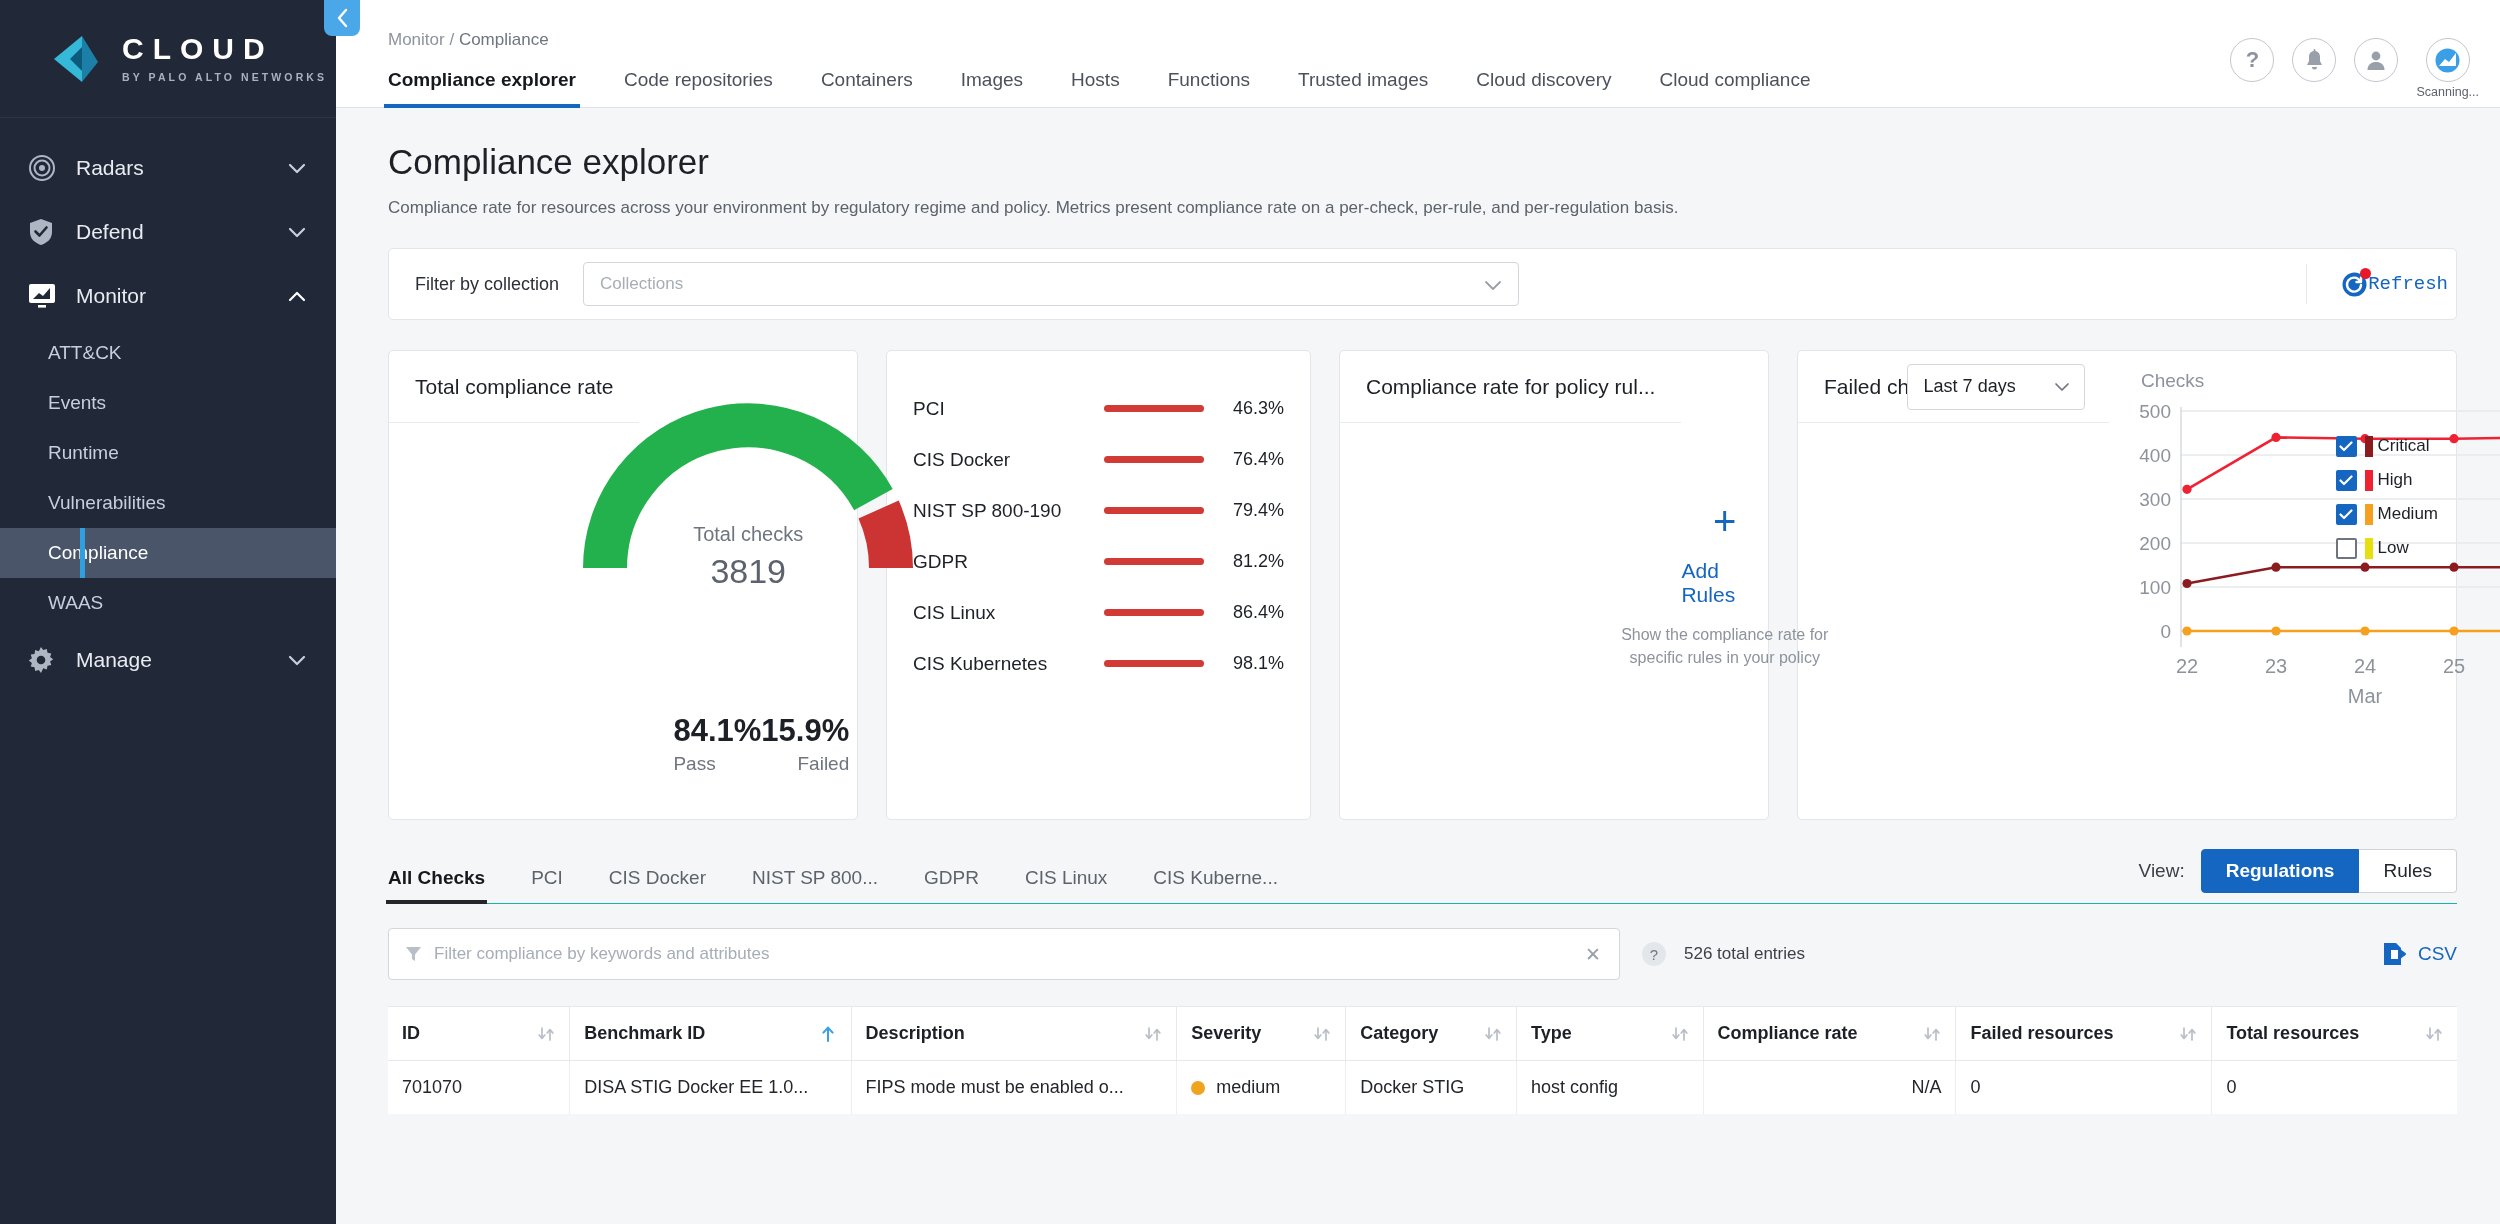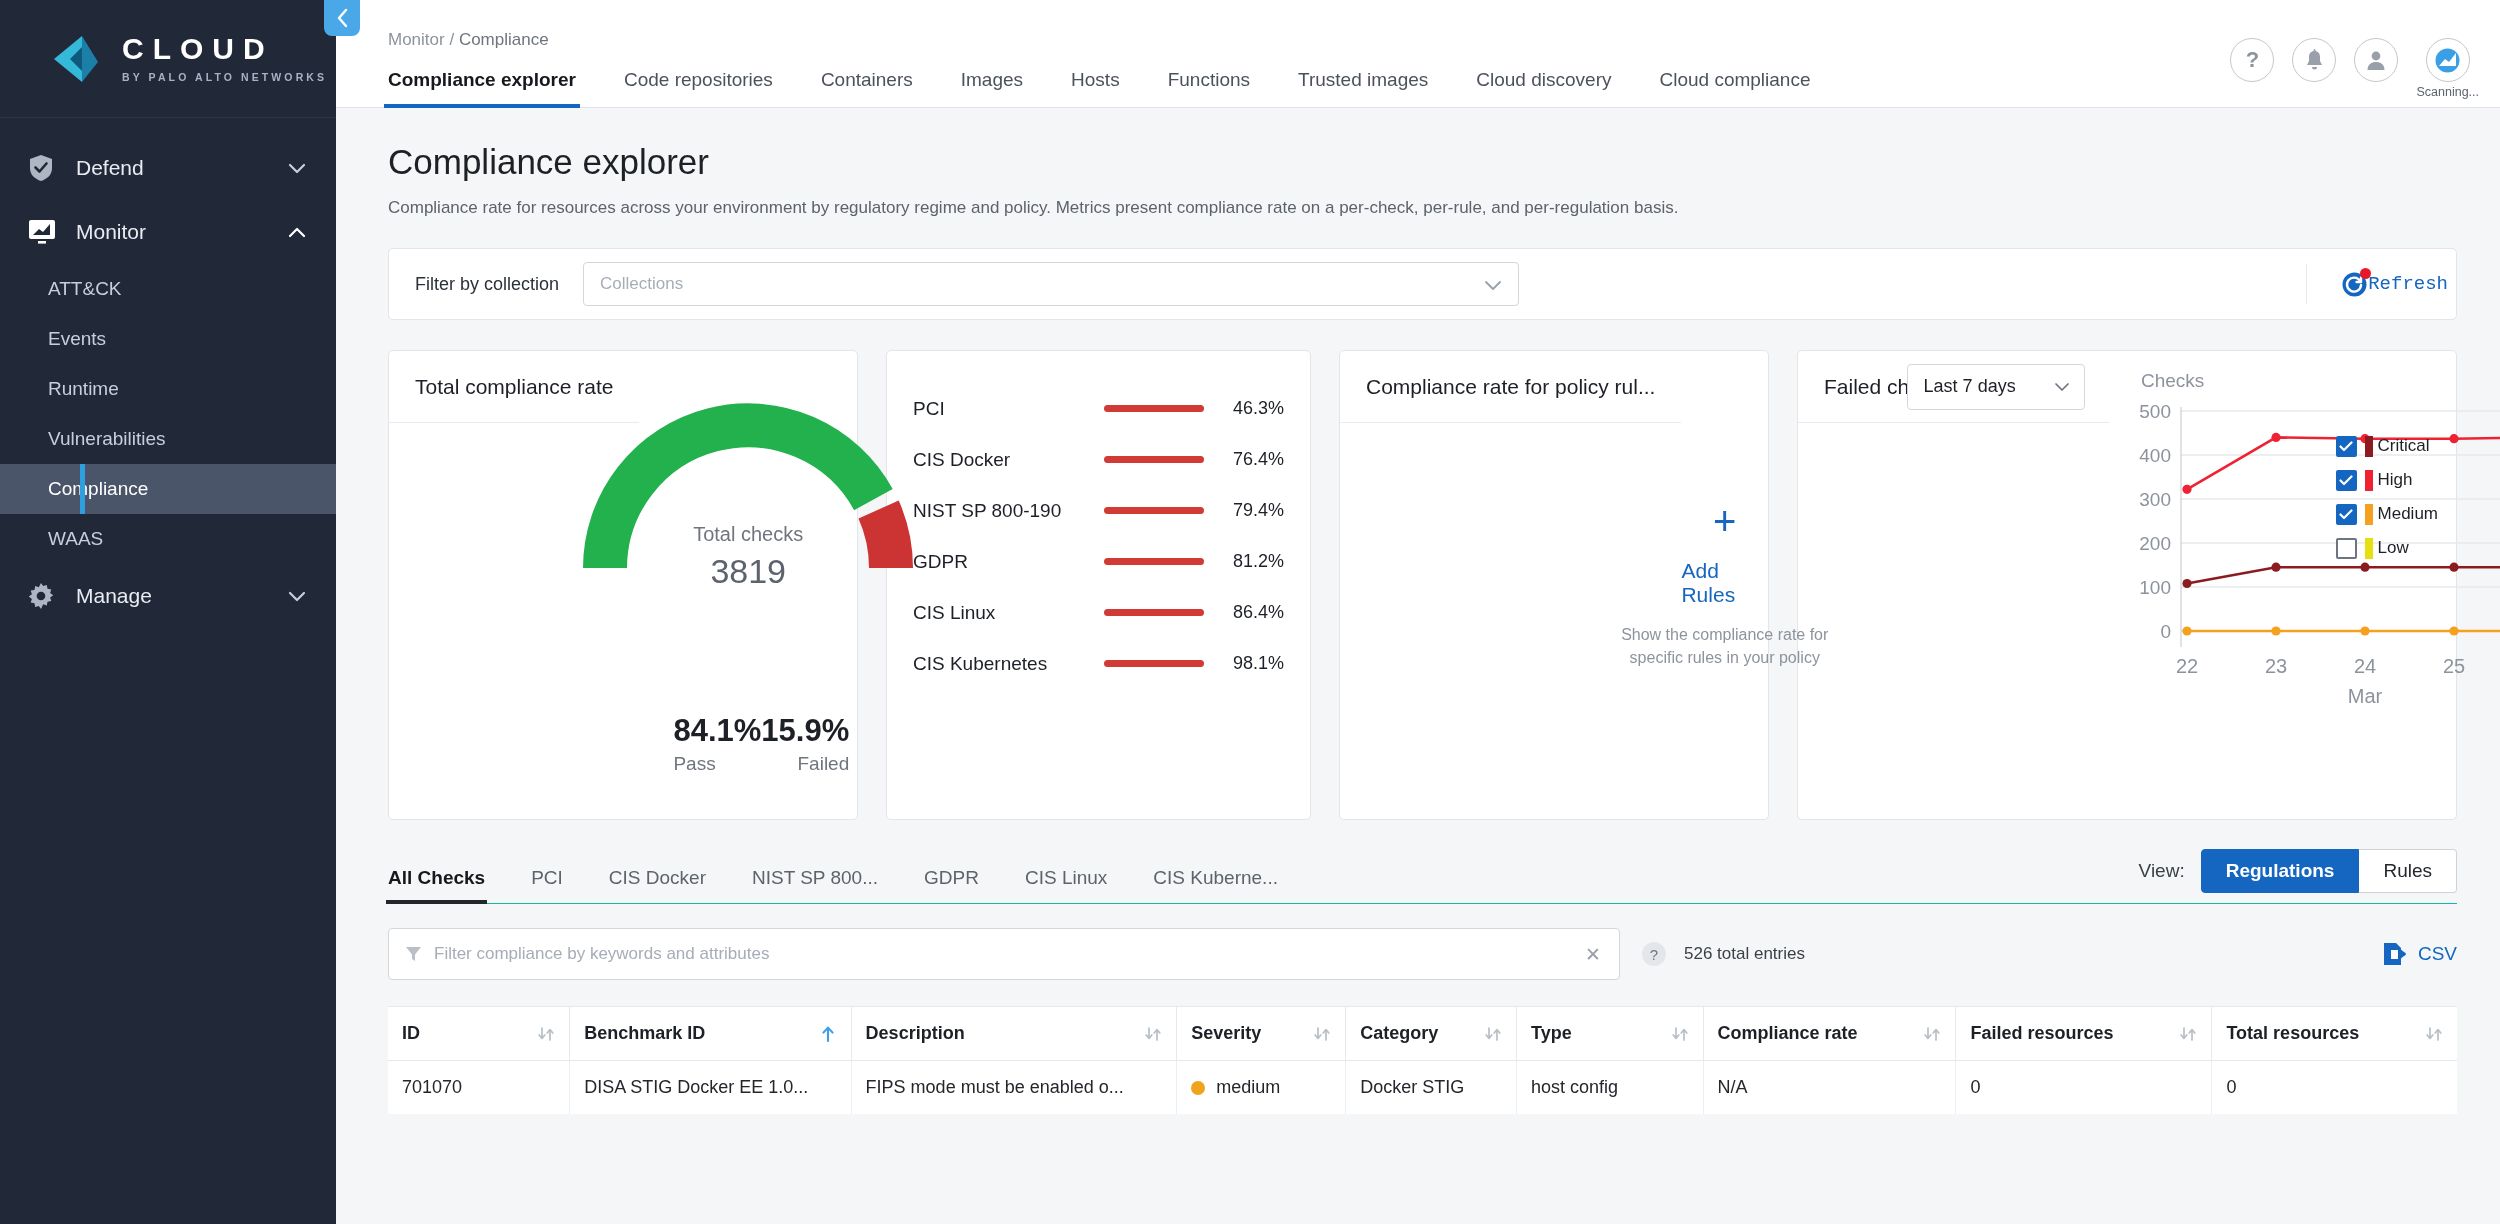--- a/index.html
+++ b/index.html
@@ -226,21 +226,21 @@
     border-bottom: 1px solid #e6e8eb; background: #fff; white-space: nowrap; position: relative;
   }
   .th-in { display: flex; align-items: center; justify-content: space-between; }
   .tbl td {
     font-size: 18px; color: #23262b; padding: 16px 14px;
     border-right: 1px solid #eceef1; white-space: nowrap;
     overflow: hidden; text-overflow: ellipsis;
   }
   .sev-cell { display: flex; align-items: center; gap: 11px; }
   .sev-dot { width: 14px; height: 14px; border-radius: 50%; flex: 0 0 14px; }
-  .ctr { text-align: left; }
+  .ctr { text-align: right; }
 </style>
 </head>
 <body>
 
 <div class="app">
 
   <aside class="sidebar">
     <div class="logo-wrap">
       <svg class="logo-mark" viewBox="0 0 54 50">
         <path d="M2 25 L30 2 L30 48 Z" fill="#35b9d8"></path>
@@ -253,20 +253,33 @@
       </div>
     </div>
     <div class="collapse-btn">
       <svg width="15" height="22" viewBox="0 0 15 22">
         <path d="M11 3 L4 11 L11 19" stroke="#fff" stroke-width="2.4" fill="none" stroke-linecap="round" stroke-linejoin="round"></path>
       </svg>
     </div>
 
     <nav class="nav">
 
+      <div class="nav-group">
+        <span class="ic">
+          <svg width="28" height="28" viewBox="0 0 28 28">
+            <circle cx="14" cy="14" r="12" fill="none" stroke="#aeb6c4" stroke-width="2"></circle>
+            <circle cx="14" cy="14" r="7.5" fill="none" stroke="#aeb6c4" stroke-width="2"></circle>
+            <circle cx="14" cy="14" r="3" fill="#aeb6c4"></circle>
+          </svg>
+        </span>
+        <span class="lbl">Radars</span>
+        <svg class="chev" viewBox="0 0 18 11">
+          <path d="M2 2 L9 9 L16 2" stroke="#c7cedd" stroke-width="2.2" fill="none" stroke-linecap="round" stroke-linejoin="round"></path>
+        </svg>
+      </div>
 
       <div class="nav-group">
         <span class="ic">
           <svg width="26" height="28" viewBox="0 0 26 28">
             <path d="M13 1 L24 5 V14 C24 21 19 25 13 27 C7 25 2 21 2 14 V5 Z" fill="#aeb6c4"></path>
             <path d="M7.5 13.5 L11.5 17.5 L18.5 9.5" stroke="#212837" stroke-width="2.6" fill="none" stroke-linecap="round" stroke-linejoin="round"></path>
           </svg>
         </span>
         <span class="lbl">Defend</span>
         <svg class="chev" viewBox="0 0 18 11">

